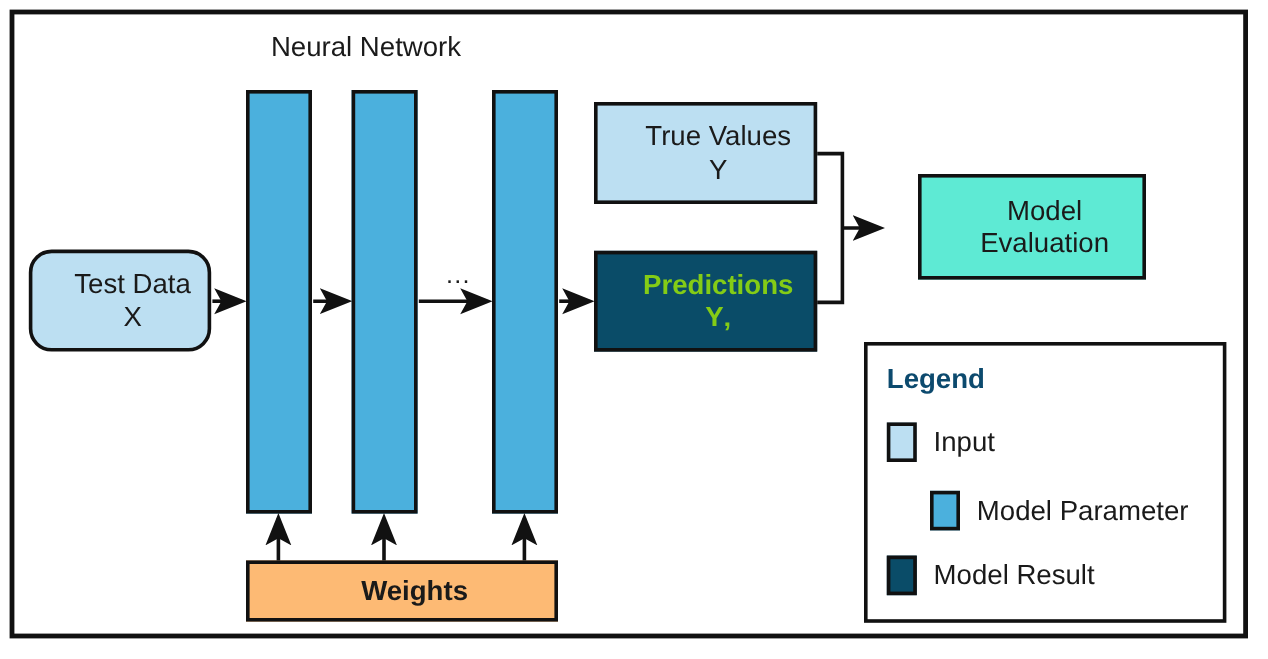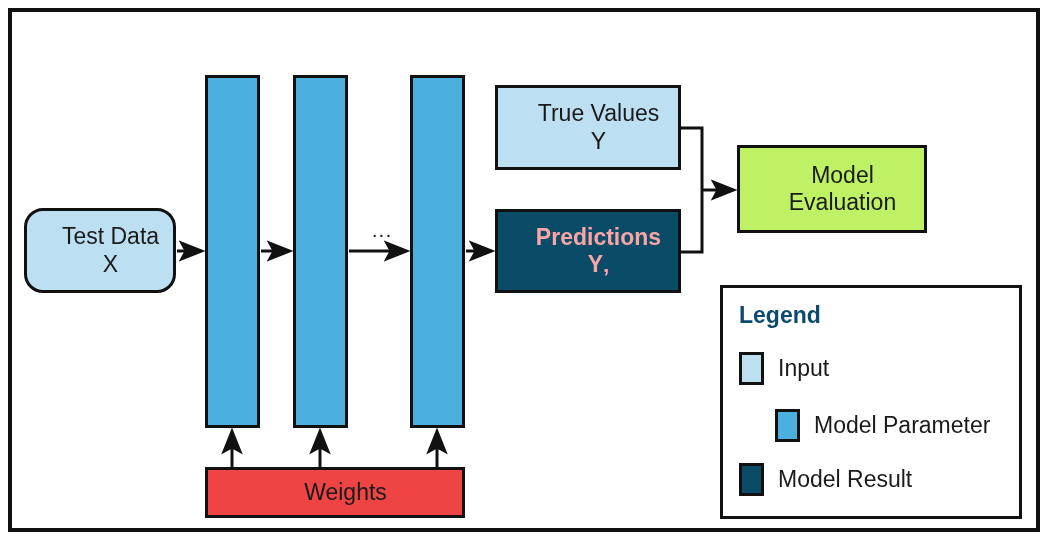--- a/index.html
+++ b/index.html
@@ -32,23 +32,23 @@
     justify-content:center;
     text-align:center;
     line-height:1.18;
     color:#1a1a1a;
     font-size:23px;
     white-space:pre-line;
     padding-left:21px;
   }
 
   .fill-input{background:#bcdff2;}
-  .fill-param{background:#ef4444;}
-  .fill-result{background:#0a4c68;color:#fca5a5;font-weight:bold;}
-  .fill-none{background:#bef264;}
+  .fill-param{background:#fdba74;font-weight:bold;}
+  .fill-result{background:#0a4c68;color:#84cc16;font-weight:bold;}
+  .fill-none{background:#5eead4;margin-left:28px;}
 
   
   #nn-title{
     position:absolute;
     left:205px; top:26px;
     width:200px;
     text-align:center;
     font-size:23px;
     color:#1a1a1a;
   }
@@ -117,20 +117,21 @@
     white-space:nowrap;
   }
 </style>
 </head>
 <body>
 
 <div id="canvas">
 
   <div id="outer-frame"></div>
 
+  <div id="nn-title">Neural Network</div>
 
   <div class="nn-col" style="left:205px;"></div>
   <div class="nn-col" style="left:293px;"></div>
   <div class="nn-col" style="left:410px;"></div>
 
   <div id="nn-ellipsis">...</div>
 
   <div class="box fill-input" style="left:24px; top:208px; width:152px; height:85px;border-radius:19px;">Test Data
 X</div>
 

